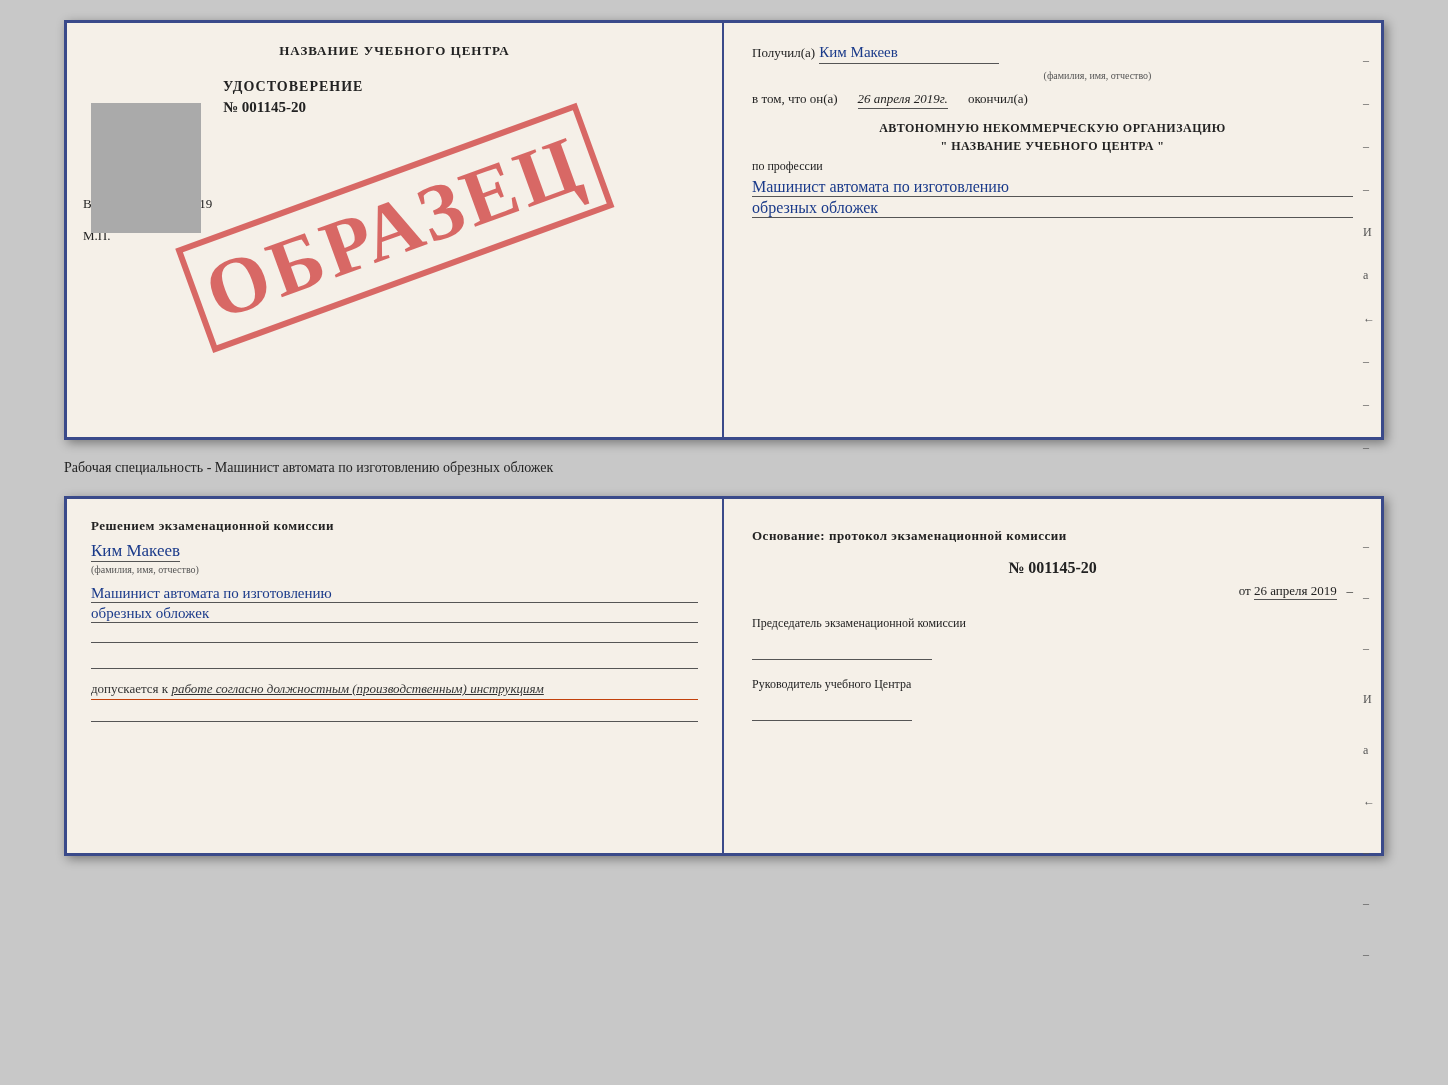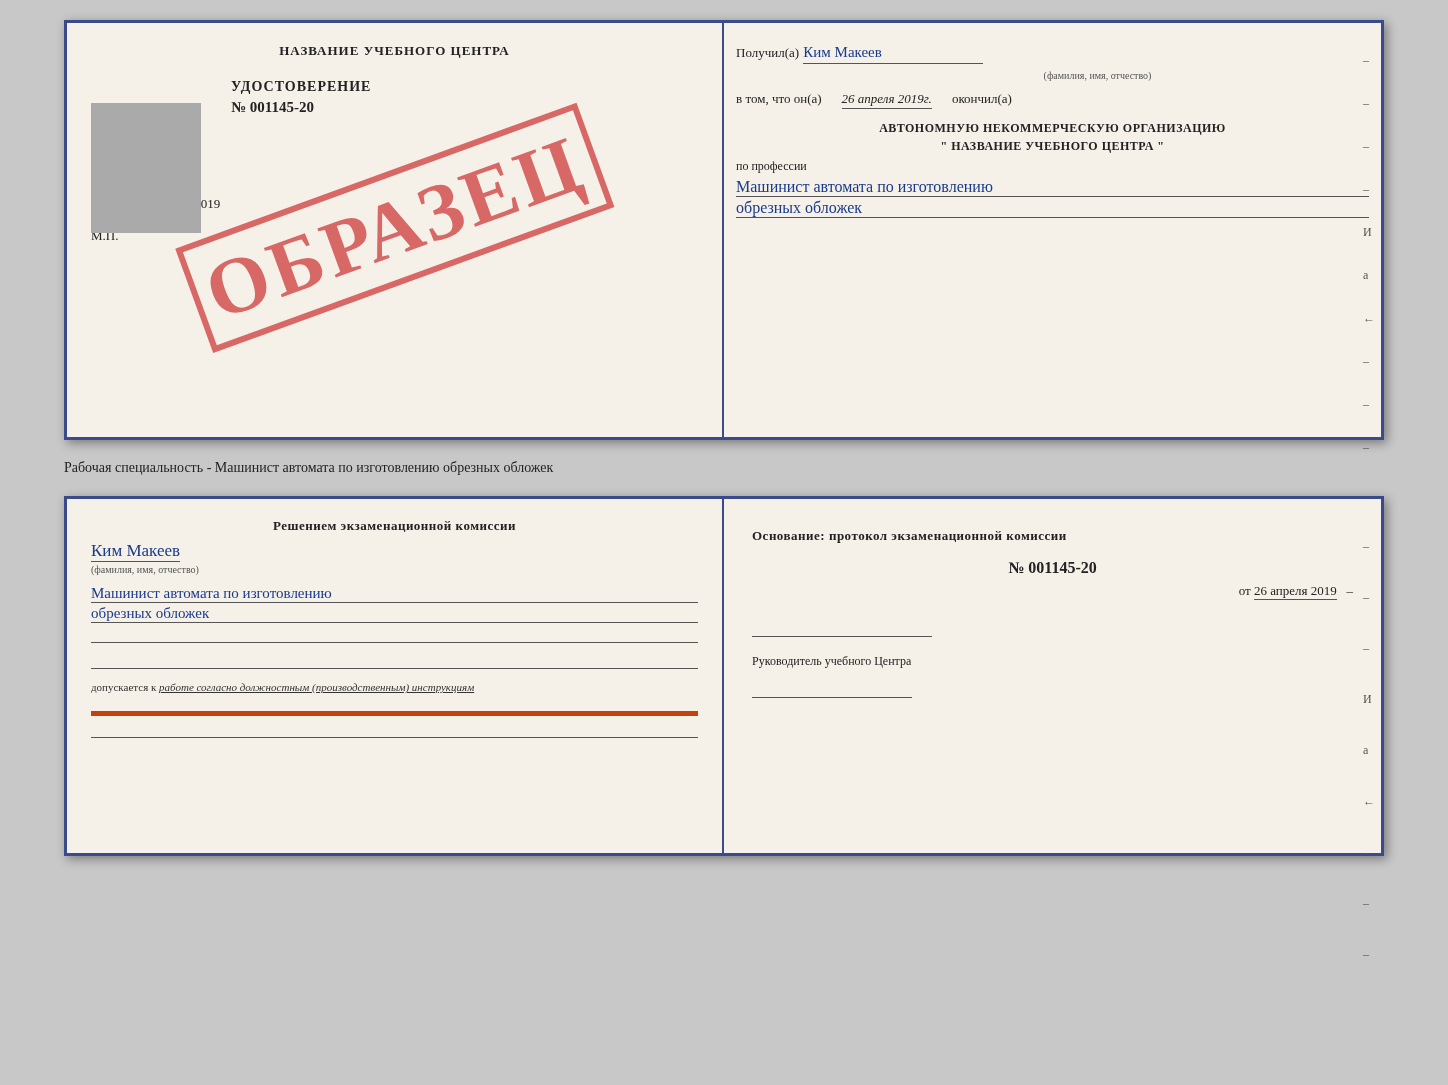--- a/index.html
+++ b/index.html
@@ -21,29 +21,29 @@
       background: #f5f0e8;
       border: 3px solid #3a4a8a;
       box-shadow: 3px 3px 10px rgba(0,0,0,0.4);
       position: relative;
       min-height: 420px;
     }
 
     .doc-left {
       width: 50%;
       border-right: 2px solid #3a4a8a;
-      padding: 20px 24px;
+      padding: 20px 16px;
       position: relative;
       background: #f5f0e8;
       overflow: hidden;
     }
 
     .doc-right {
       width: 50%;
-      padding: 20px 12px;
+      padding: 20px 28px;
       background: #f5f0e8;
       position: relative;
     }
 
     
     .cert-title {
       text-align: center;
       font-size: 13px;
       font-weight: bold;
       letter-spacing: 1px;
@@ -219,21 +219,20 @@
       position: relative;
     }
 
     .d2-heading {
       font-size: 13px;
       font-weight: bold;
       letter-spacing: 0.5px;
       color: #222;
       margin-bottom: 6px;
       line-height: 1.4;
-      text-align: center;
     }
 
     .d2-name {
       font-size: 17px;
       font-family: 'Segoe Script', cursive;
       color: #1a3a8a;
       border-bottom: 1px solid #555;
       display: inline-block;
       margin-bottom: 2px;
     }
@@ -260,25 +259,25 @@
       margin-bottom: 2px;
     }
 
     .d2-blank-line {
       border-bottom: 1px solid #555;
       height: 18px;
       margin-bottom: 8px;
     }
 
     .d2-dopusk {
-      font-size: 11px;
+      font-size: 13px;
       color: #333;
       margin-top: 12px;
-      border-bottom: 5px solid #c2410c;
-      padding-bottom: 18px;
+      border-bottom: 1px solid #c2410c;
+      padding-bottom: 2px;
     }
 
     .d2-dopusk em {
       font-style: italic;
       text-decoration: underline;
     }
 
     
     .d2r-osnov {
       font-size: 13px;
@@ -426,20 +425,21 @@
     <div class="d2r-osnov">Основание: протокол экзаменационной комиссии</div>
 
     <div class="d2r-number">№  001145-20</div>
 
     <div class="d2r-date">
       <span>от</span>
       <span style="border-bottom:1px solid #555; padding-bottom:1px;">26 апреля 2019</span>
       &nbsp;&nbsp;–
     </div>
 
+    <div class="d2r-chairman">Председатель экзаменационной комиссии</div>
     <div class="d2r-sign-line"></div>
 
     <div class="d2r-ruk">Руководитель учебного Центра</div>
     <div class="d2r-sign-line" style="width:160px;"></div>
 
     <div class="side-dashes2">
       <span>–</span>
         <span>–</span>
         <span>–</span>
         <span>И</span>

